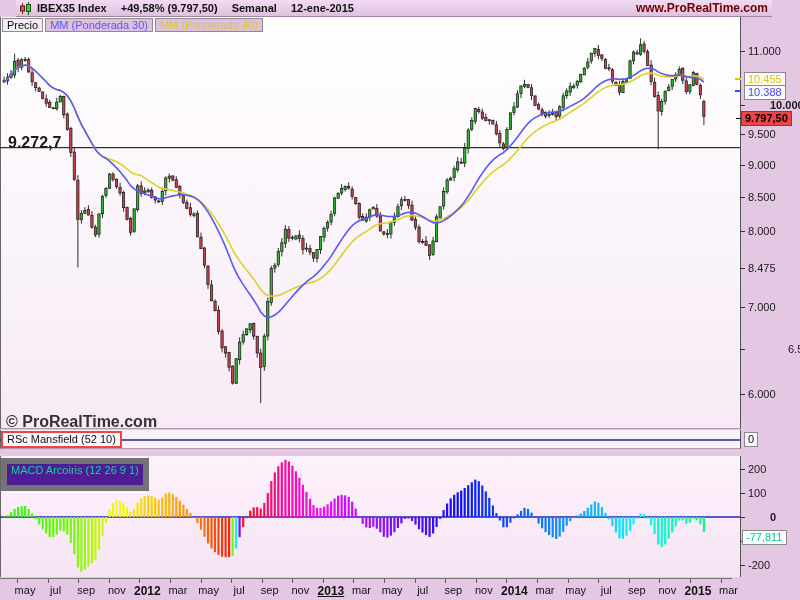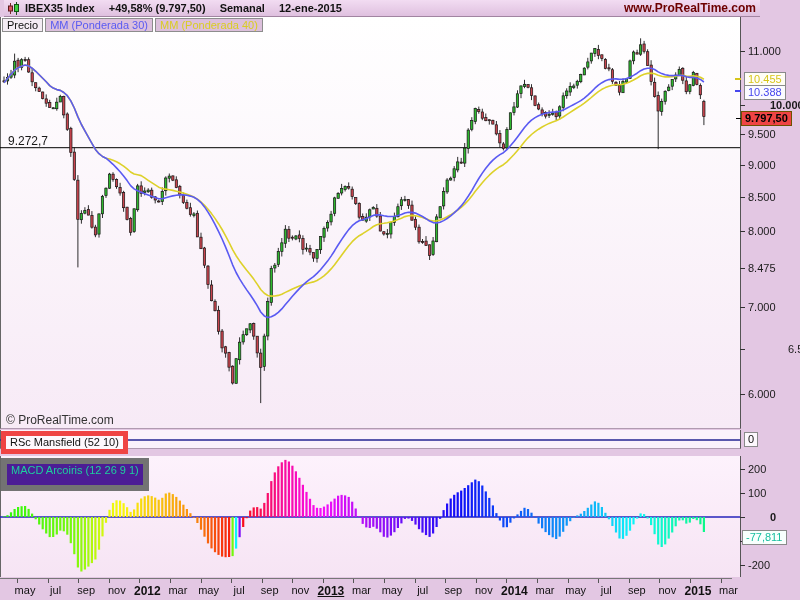--- a/index.html
+++ b/index.html
@@ -1,20 +1,20 @@
 <!DOCTYPE html>
 <html><head>
 <meta charset="utf-8">
 <style>
   * { margin:0; padding:0; box-sizing:border-box; }
   html,body { width:800px; height:600px; overflow:hidden; }
   body { background:#e3c7e3; font-family:"Liberation Sans", sans-serif; position:relative; }
 
   
-  #title-bar { position:absolute; left:4px; top:0; width:756px; height:17px;
+  #title-bar { position:absolute; left:16px; top:0; width:756px; height:17px;
     background:linear-gradient(#f2dcf2,#dfc0df); border-bottom:1px solid #a184a1;
     display:flex; align-items:center; font-size:11px; font-weight:bold; color:#111; }
   #title-bar .seg { margin-right:14px; white-space:nowrap; }
   #candle-logo { margin:0 5px 0 3px; }
   #site-link { margin-left:auto; margin-right:4px; color:#6d0000; font-size:12px; }
 
   
   .panel { position:absolute; left:0; width:741px; border-left:1px solid #666; border-right:1px solid #555; }
   #main-panel { top:17px; height:412px; background:linear-gradient(#ffffff,#f7eaf6); border-bottom:1px solid #b09ab0; }
   #rsc-panel  { top:430px; height:19px; background:#fbf2fb; border-bottom:1px solid #b09ab0; }
@@ -26,25 +26,25 @@
   #legend-row { position:absolute; left:2px; top:18px; display:flex; z-index:3; font-size:11px; }
   .legend-box { border:1px solid #8d8d8d; padding:0 4px 1px 4px; margin-right:2px; height:14px; line-height:13px; }
   #precio-box { background:#f4ecf4; color:#111; }
   #ma30-box { background:#dcc0dc; color:#5a5af2; }
   #ma40-box { background:#dcc0dc; color:#d9cd22; }
 
   
   #chart-svg { position:absolute; left:0; top:0; z-index:1; }
 
   
-  .floating-label { position:absolute; z-index:2; font-size:12px; color:#1a1a1a; }
+  .floating-label { position:absolute; z-index:2; font-size:16px; color:#1a1a1a;font-weight:bold; }
   #hline-label { left:8px; top:134px; }
   #watermark { left:6px; top:413px; color:#333; }
   #rsc-label-box { position:absolute; z-index:3; left:1px; top:431px; font-size:11px; color:#111;
-    background:#fdf8fd; border:5px solid #ef4444; padding:0 4px 1px 4px; }
+    background:#fdf8fd; border:2px solid #ef4444; padding:0 4px 1px 4px; }
   #macd-label-box { position:absolute; z-index:3; left:1px; top:458px; font-size:11px; color:#1ecf9e;
     background:#4c1d95; border:6px solid #737373; padding:0 4px 9px 4px; }
 
   
   #price-axis, #macd-axis { position:absolute; left:740px; top:0; z-index:2; }
   .tick { position:absolute; font-size:11px; color:#1a1a1a; white-space:nowrap; }
   .tick .dash { position:absolute; left:0; top:50%; width:5px; height:1px; background:#333; }
   .tick .txt { margin-left:8px; }
   .tick.bold { font-weight:bold;padding-left:22px; }
   .axis-box { position:absolute; z-index:4; font-size:11px; white-space:nowrap;

